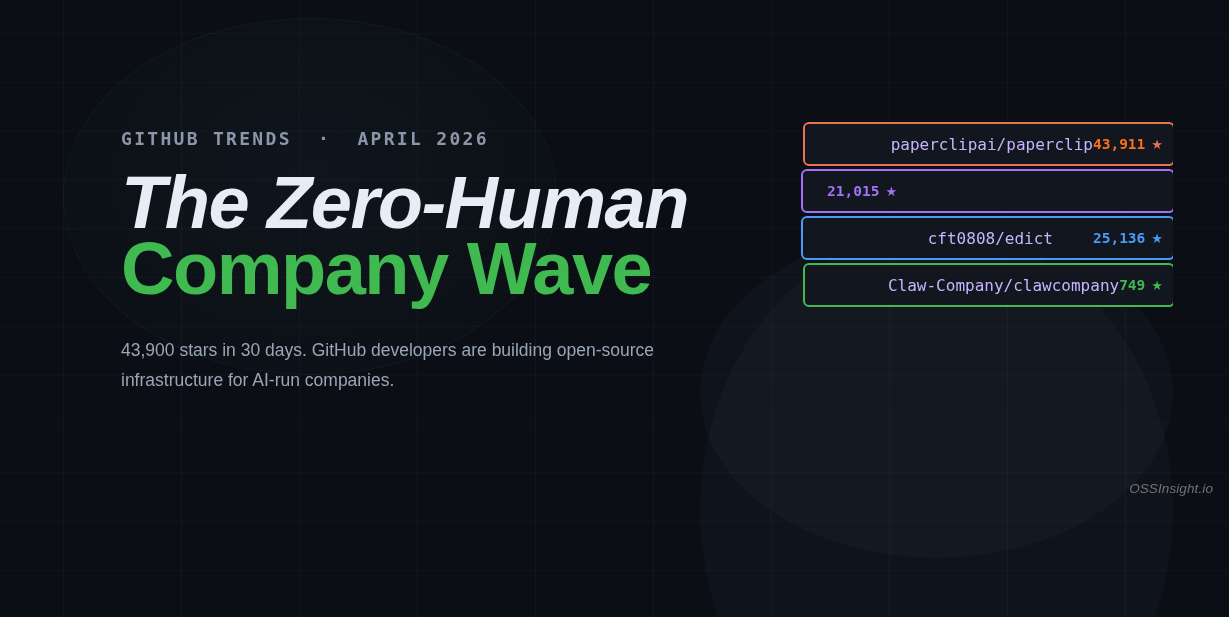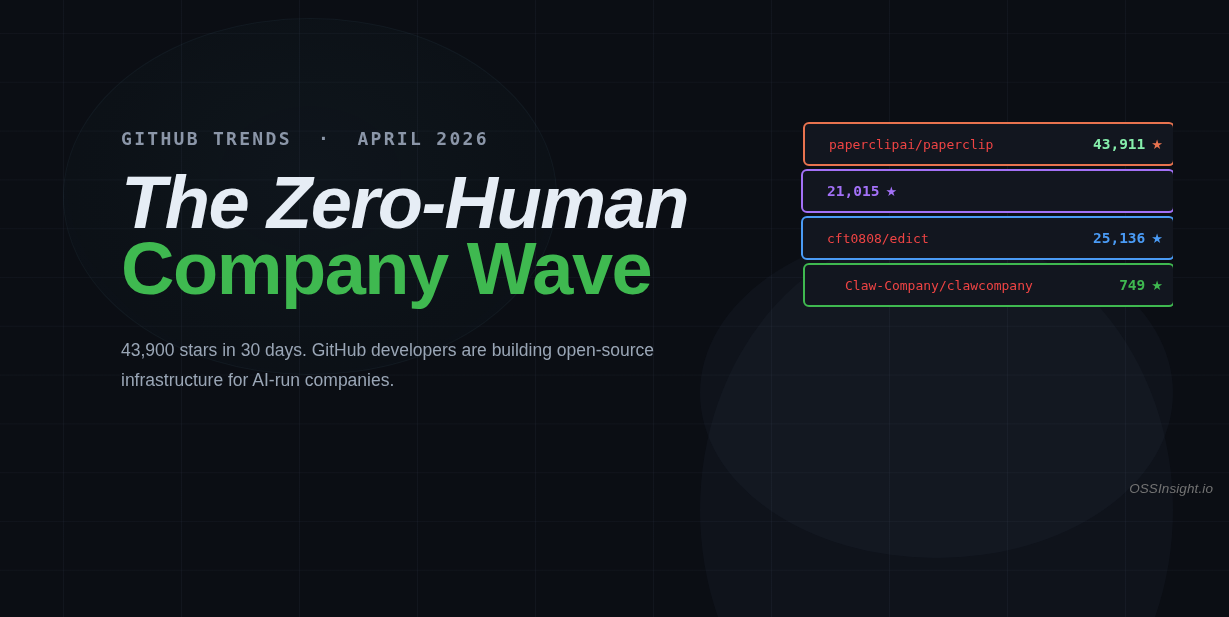--- a/index.html
+++ b/index.html
@@ -106,24 +106,25 @@
     border-radius: 6px;
     background: #12161f;
     border: 2px solid #555;
     display: flex;
     align-items: center;
     box-sizing: border-box;
     padding: 0 0 0 24px;
   }
   .card .repo {
     font-family: "DejaVu Sans Mono", "Liberation Mono", monospace;
-    font-size: 13px;
-    color: #ef4444;
+    font-size: 16px;
+    color: #c4b5fd;
     white-space: nowrap;
     flex: 1 1 auto;
+    text-align: right;
   }
   .card .stat {
     display: flex;
     align-items: center;
     gap: 6px;
     padding-right: 10px;
     white-space: nowrap;
   }
   .card .stars {
     font-family: "DejaVu Sans Mono", "Liberation Mono", monospace;
@@ -162,31 +163,31 @@
       <span class="l1">The Zero-Human</span>
       <span class="l2">Company Wave</span>
     </h1>
     <p class="subtitle">43,900 stars in 30 days. GitHub developers are building open-source infrastructure for AI-run companies.</p>
   </div>
 
   <div class="cards">
     <div class="card" style="border-color: rgb(232, 115, 79); top: 1px; left: 2px; width: 372px;">
       <span class="repo">paperclipai/paperclip</span>
       <span class="stat">
-        <span class="stars" style="color: #86efac; text-align: center;">43,911</span>
+        <span class="stars" style="color: #f97316; text-align: center;">43,911</span>
         <span class="star-icon" style="color: rgb(232, 115, 79);">★</span>
       </span>
     </div>
     <div class="card" style="border-color: rgb(163, 113, 247); top: 48px; left: 0px; width: 374px;">
       <span class="stat">
         <span class="stars" style="color: rgb(163, 113, 247);">21,015</span>
         <span class="star-icon" style="color: rgb(163, 113, 247);">★</span>
       </span>
     </div>
-    <div class="card" style="border-color: rgb(74, 155, 245); top: 95px; left: 0px; width: 374px;">
+    <div class="card" style="border-color: rgb(74, 155, 245); top: 95px; left: 0px; width: 374px; gap: 40px;">
       <span class="repo">cft0808/edict</span>
       <span class="stat">
         <span class="stars" style="color: rgb(74, 155, 245);">25,136</span>
         <span class="star-icon" style="color: rgb(74, 155, 245);">★</span>
       </span>
     </div>
     <div class="card" style="border-color: rgb(63, 185, 80); top: 142px; left: 2px; width: 372px; padding-left: 40px;">
       <span class="repo">Claw-Company/clawcompany</span>
       <span class="stat">
         <span class="stars" style="color: rgb(63, 185, 80);">749</span>

